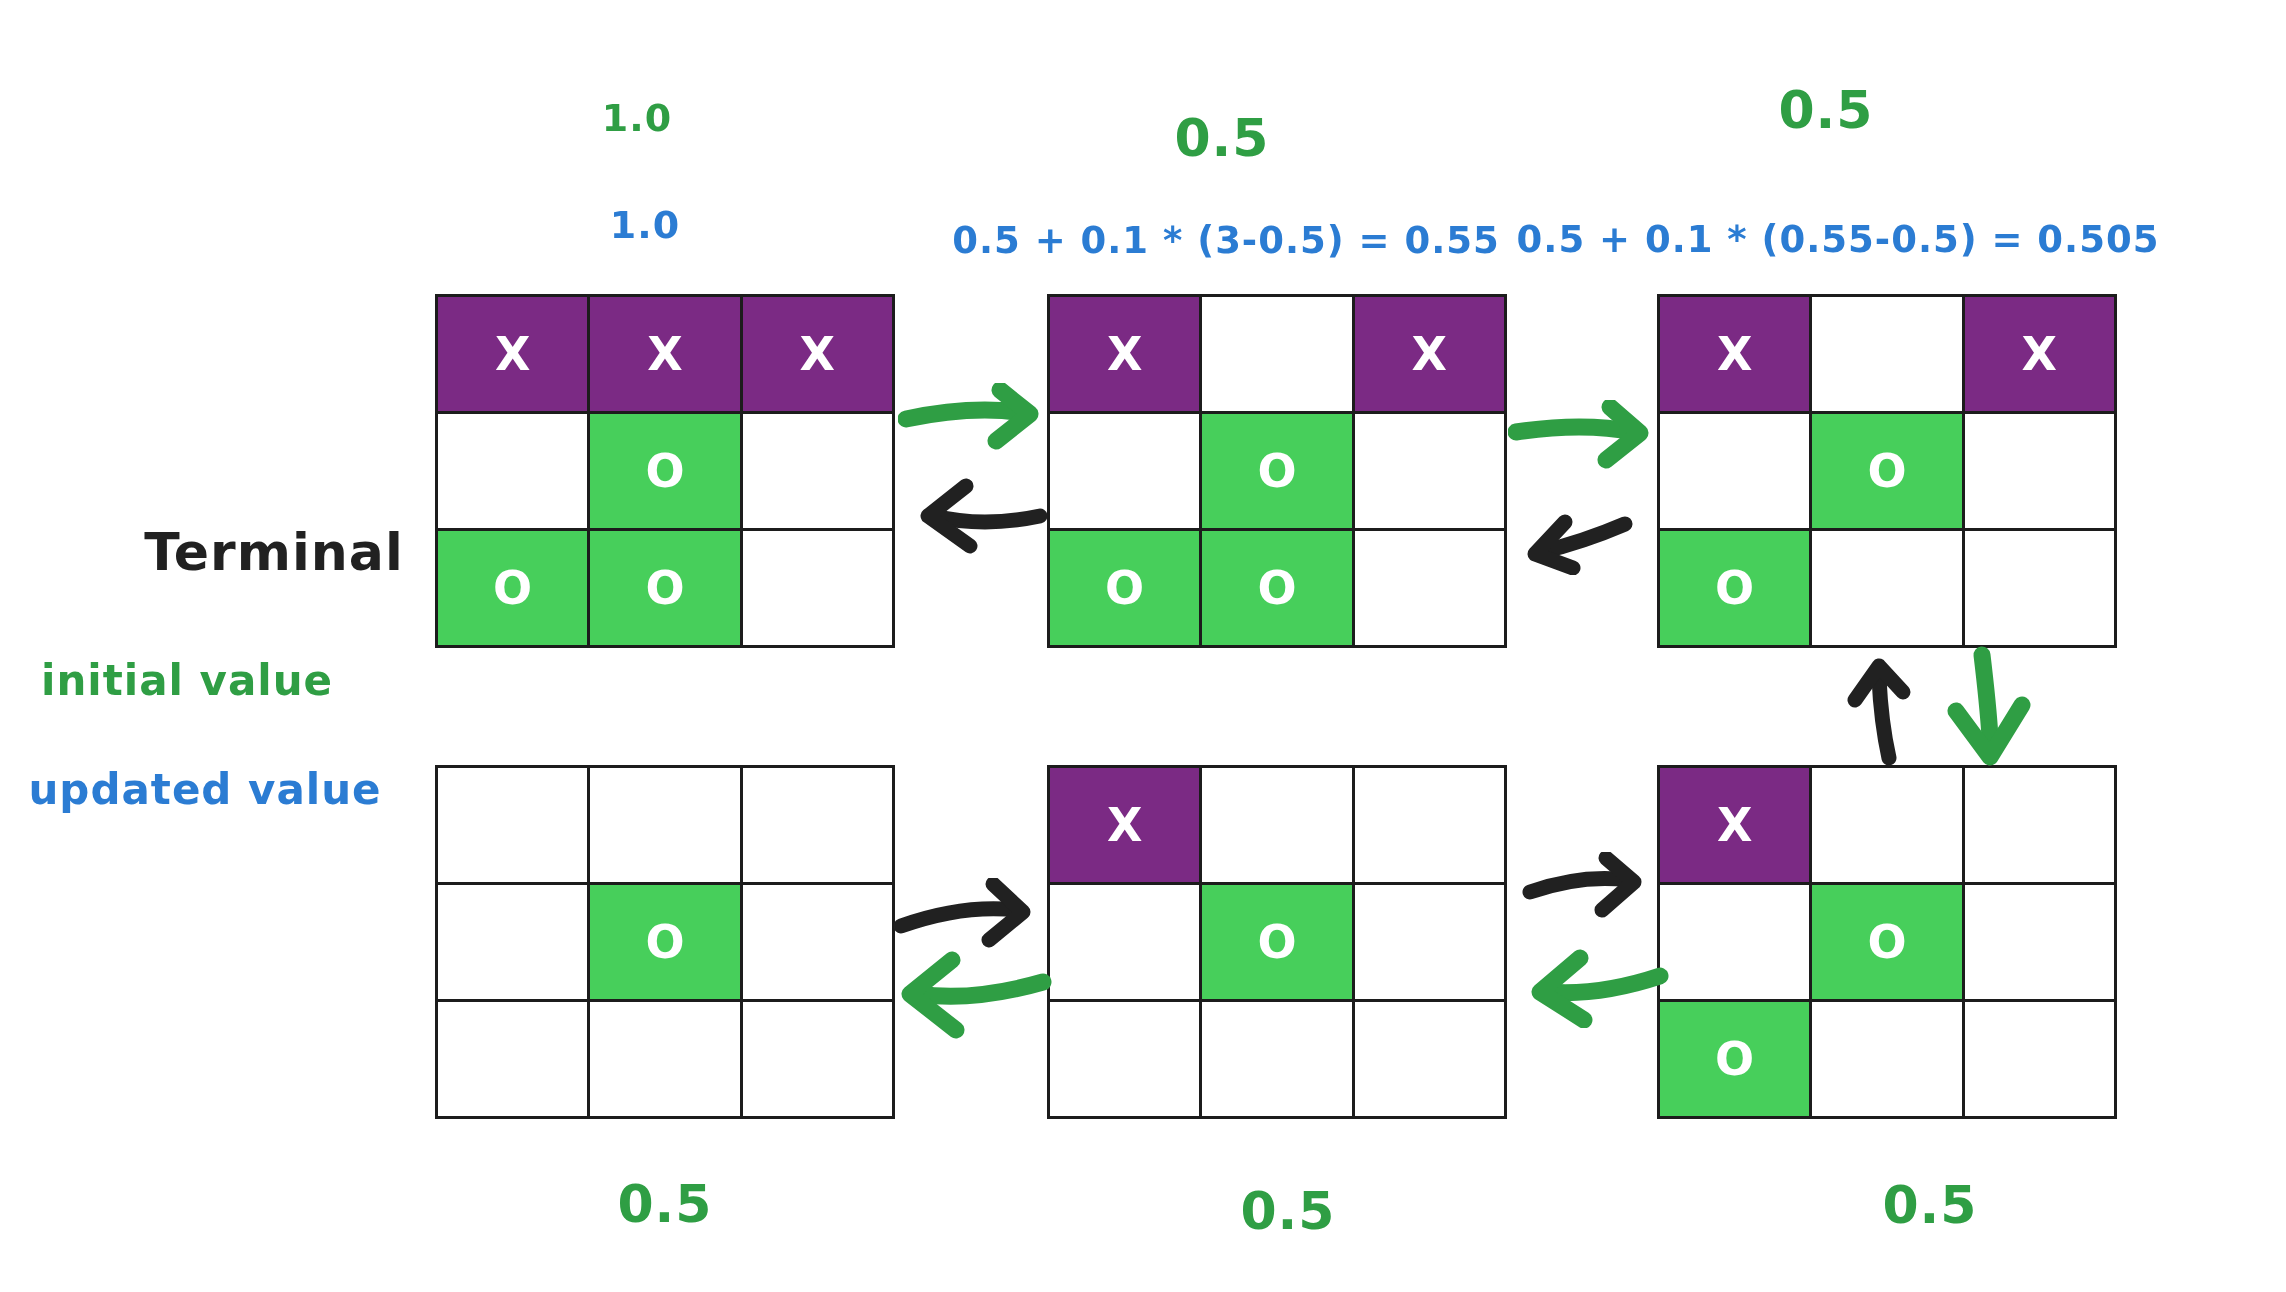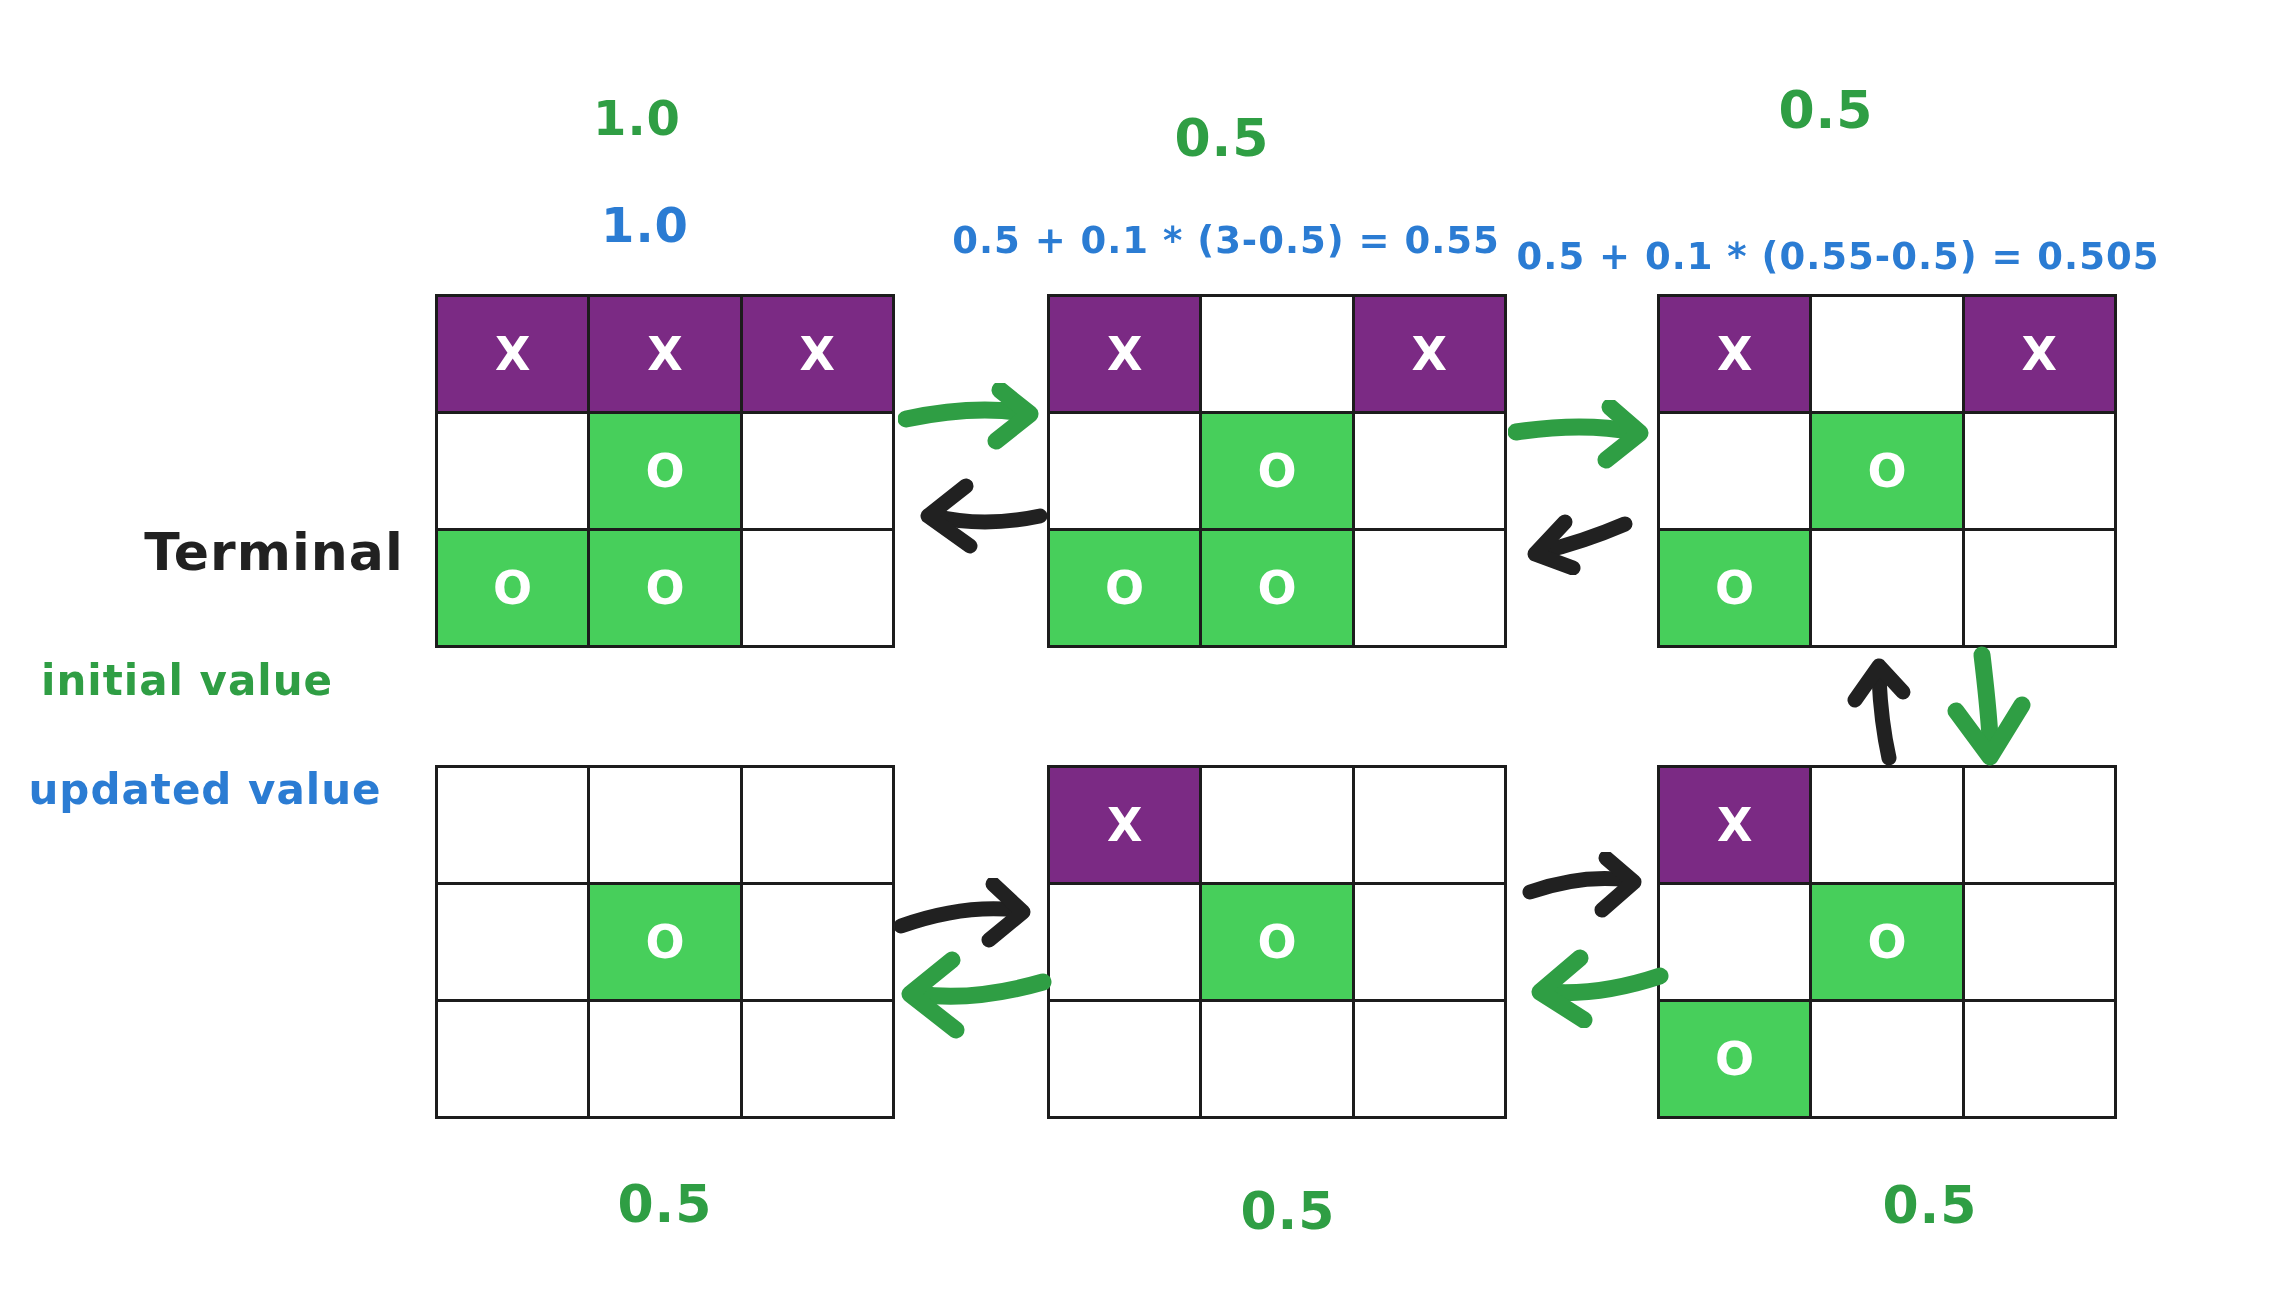--- a/index.html
+++ b/index.html
@@ -19,37 +19,37 @@
   }
   .cell.x{background:var(--x-cell,#7b2a84);}
   .cell.o{background:var(--o-cell,#47cf5b);}
   .lbl{
     position:absolute;font-weight:700;white-space:nowrap;
     transform:translate(-50%,-50%);letter-spacing:1px;
   }
   .green{color:var(--green-text,#2f9e44);}
   .blue{color:var(--blue-text,#2b7cd3);}
   .ink{color:var(--ink,#212121);}
-  .f54{font-size:48px;} .f52{font-size:52px;} .f42{font-size:42px;} .f37{font-size:37px;}
+  .f54{font-size:38px;} .f52{font-size:52px;} .f42{font-size:42px;} .f37{font-size:37px;}
   .arrow{position:absolute;}
   .arrow path{fill:none;stroke-linecap:round;stroke-linejoin:round;}
   .ag path{stroke:var(--arrow-green,#2f9e44);}
   .ab path{stroke:var(--ink,#212121);}
 </style>
 </head>
 <body>
 
 <div class="lbl green f54" style="left:637px;top:118px">1.0</div>
 <div class="lbl blue f54" style="left:645px;top:225px">1.0</div>
 
 <div class="lbl green f52" style="left:1222px;top:138px">0.5</div>
 <div class="lbl blue f37" style="left:1226px;top:240px">0.5 + 0.1 * (3-0.5) = 0.55</div>
 
 <div class="lbl green f52" style="left:1826px;top:110px">0.5</div>
-<div class="lbl blue f37" style="left:1838px;top:256px">0.5 + 0.1 * (0.55-0.5) = 0.505</div>
+<div class="lbl blue f37" style="left:1838px;top:239px">0.5 + 0.1 * (0.55-0.5) = 0.505</div>
 
 <div class="lbl ink f52" style="left:274px;top:552px">Terminal</div>
 <div class="lbl green f42" style="left:187px;top:680px">initial value</div>
 <div class="lbl blue f42" style="left:205px;top:789px">updated value</div>
 
 <div class="lbl green f52" style="left:665px;top:1204px">0.5</div>
 <div class="lbl green f52" style="left:1288px;top:1211px">0.5</div>
 <div class="lbl green f52" style="left:1930px;top:1205px">0.5</div>
 
 <div class="board" style="left:435px;top:294px">

